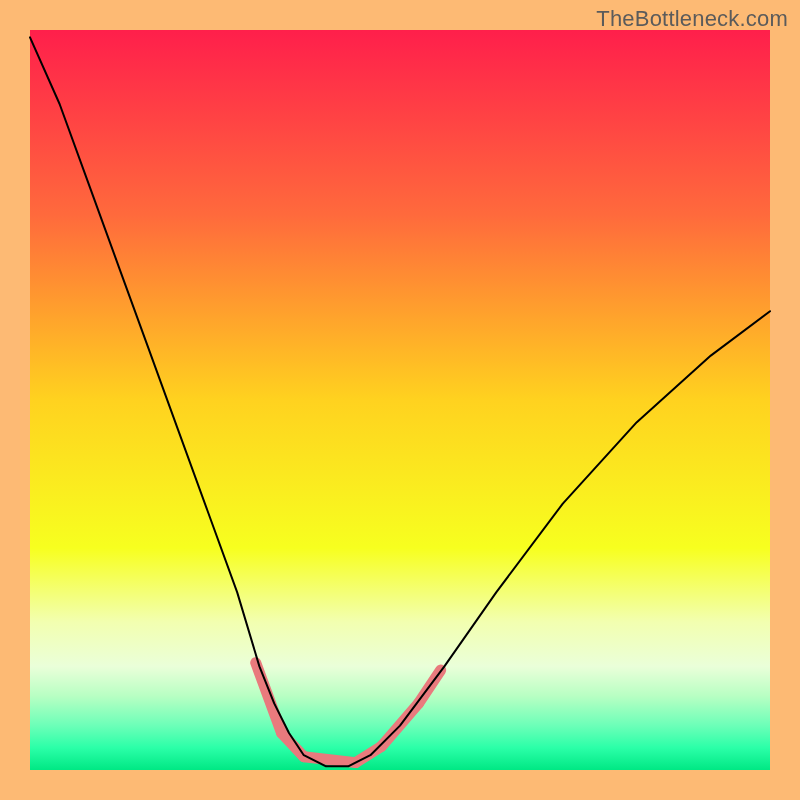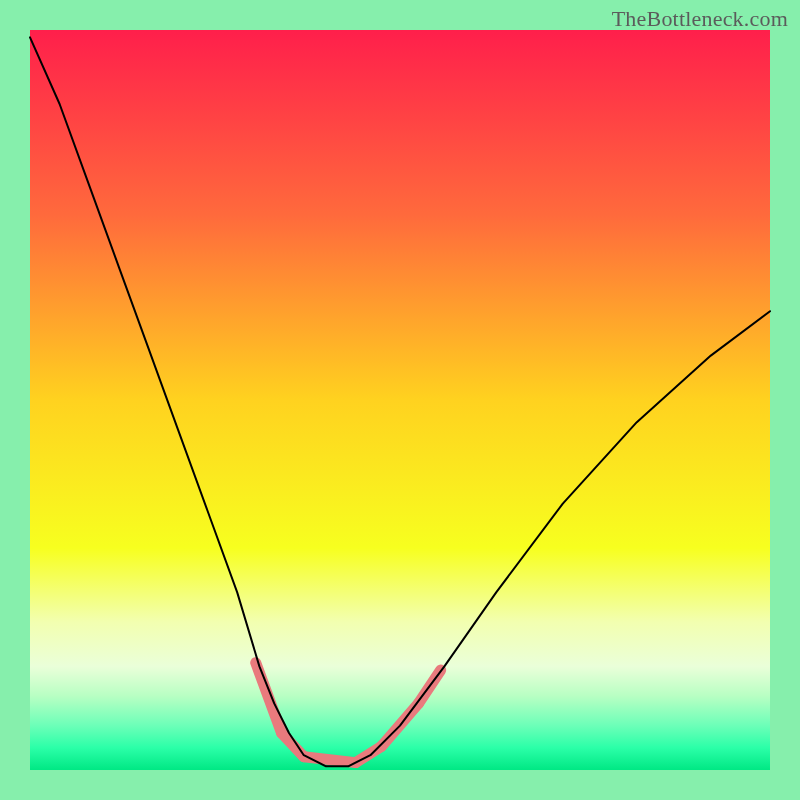--- a/index.html
+++ b/index.html
@@ -8,22 +8,21 @@
     width: 800px;
     height: 800px;
     background: #000;
     overflow: hidden;
     font-family: Arial, Helvetica, sans-serif;
   }
   .stage {
     position: relative;
     width: 800px;
     height: 800px;
-    background: #86efac;
-    font-family: Liberation Serif, serif;
+    background: #fdba74;
   }
   .watermark {
     position: absolute;
     top: 6px;
     right: 12px;
     color: #5b5b5b;
     font-size: 22px;
     font-weight: 500;
     letter-spacing: 0.2px;
     user-select: none;

